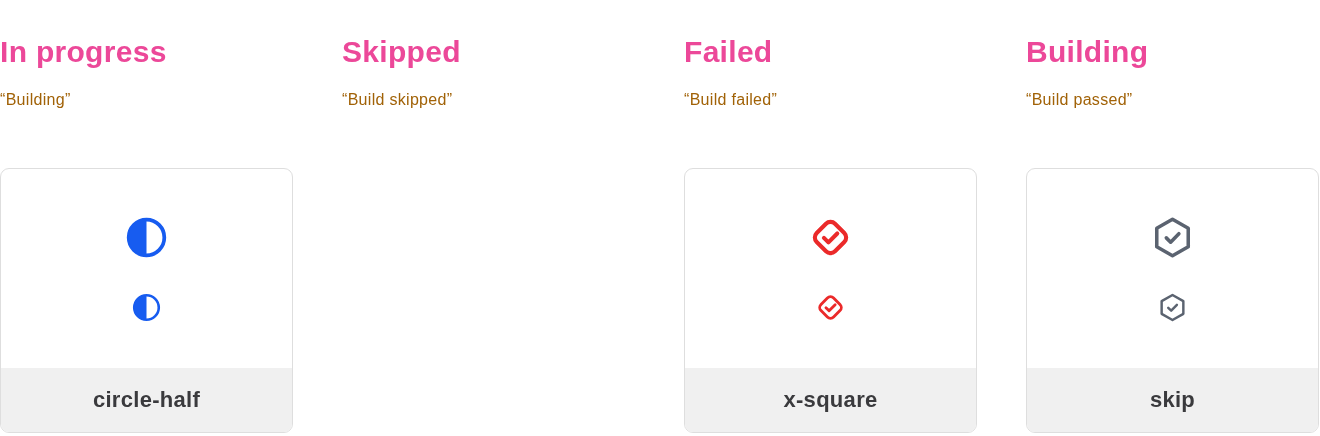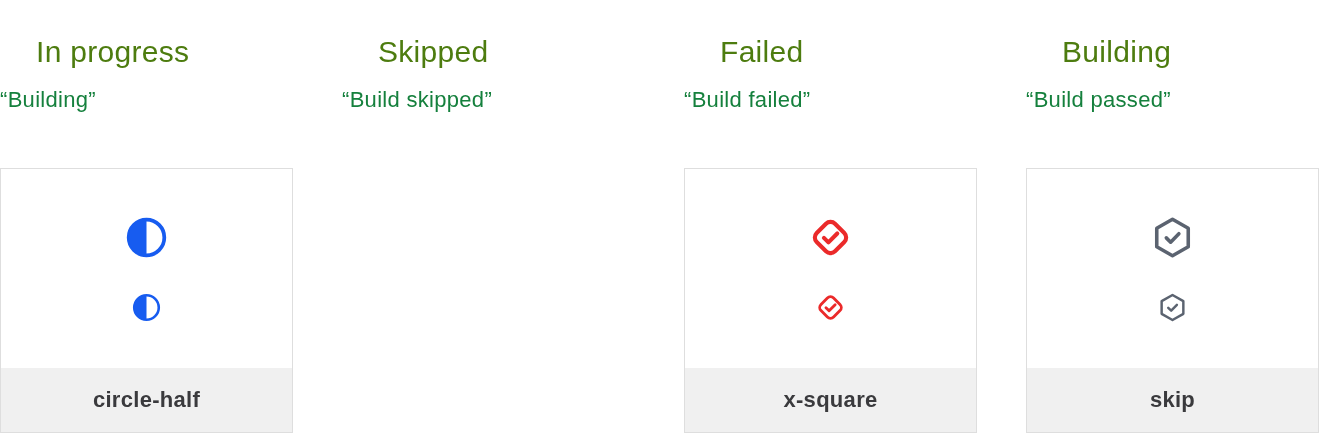--- a/index.html
+++ b/index.html
@@ -12,41 +12,40 @@
     column-gap: 49px;
     width: 1319px;
   }
 
   .column { display: flex; flex-direction: column; }
 
   .title {
     margin-top: 34px;
     font-size: 30px;
     line-height: 36px;
-    font-weight: 400;
+    font-weight: 700;
     letter-spacing: 0.3px;
-    color: #4d7c0f;
-    padding-left: 36px;
+    color: #ec4899;
   }
 
   .subtitle {
     margin-top: 16px;
-    font-size: 22px;
+    font-size: 16px;
     line-height: 28px;
     font-weight: 400;
     letter-spacing: 0.3px;
-    color: #15803d;
+    color: #a16207;
   }
 
   .card {
     margin-top: 54px;
     height: 265px;
     background: #ffffff;
     border: 1px solid #dedede;
-    border-radius: 0;
+    border-radius: 9px;
     display: flex;
     flex-direction: column;
     overflow: hidden;
   }
 
   .card-body {
     flex: 1;
     display: flex;
     flex-direction: column;
     align-items: center;

